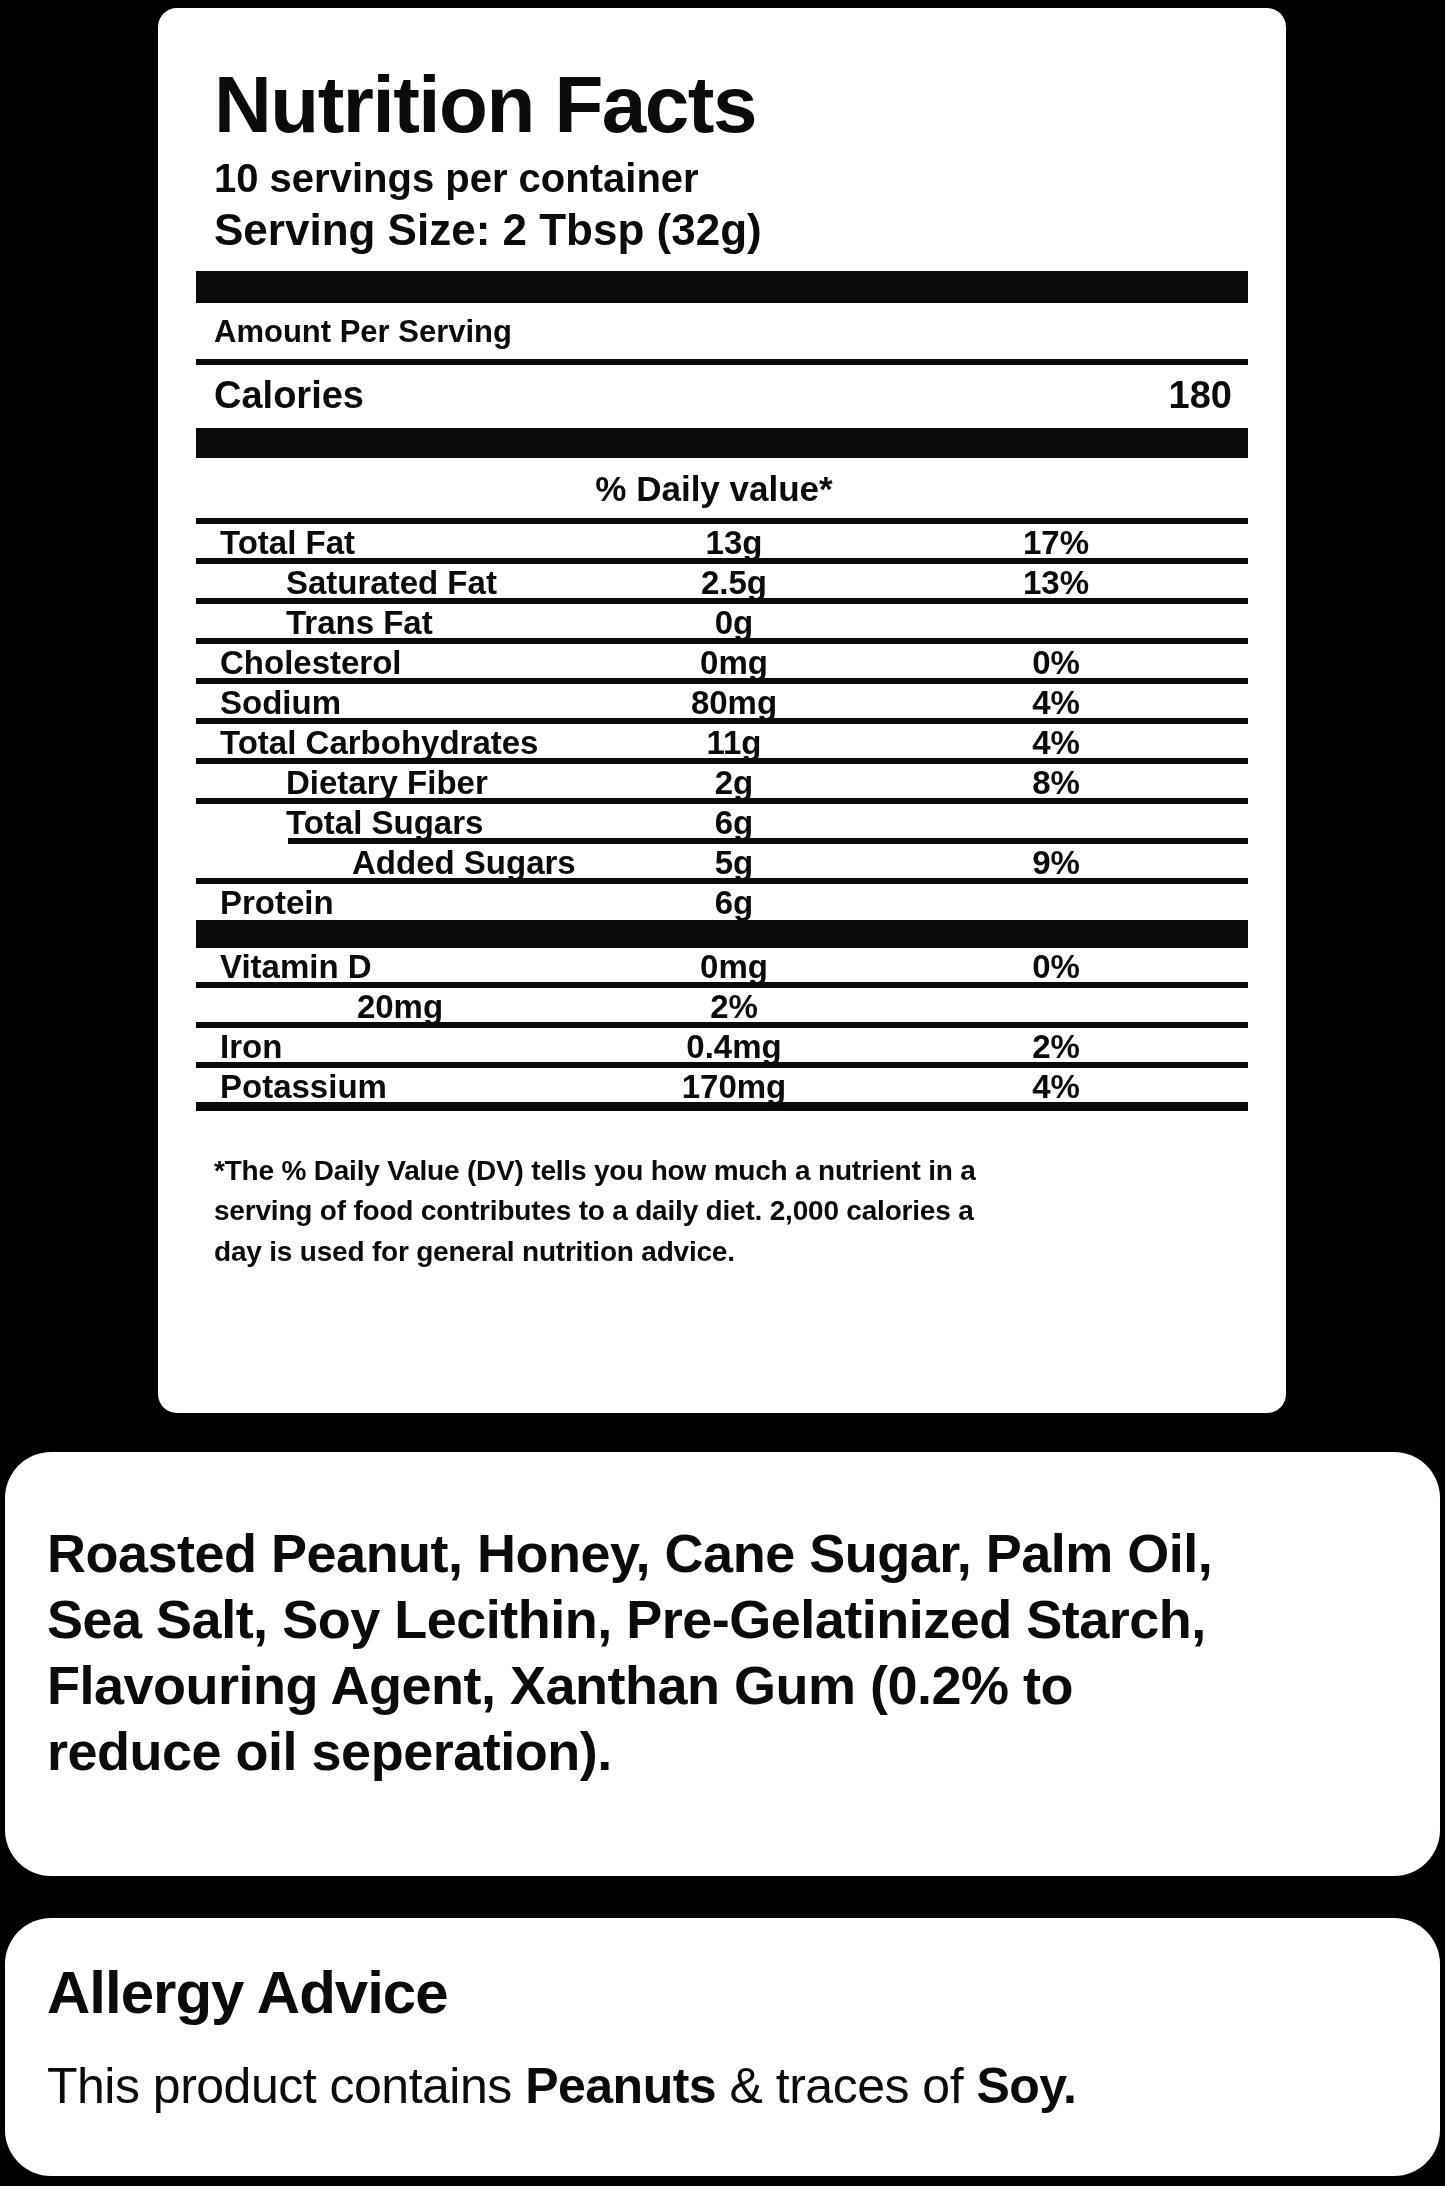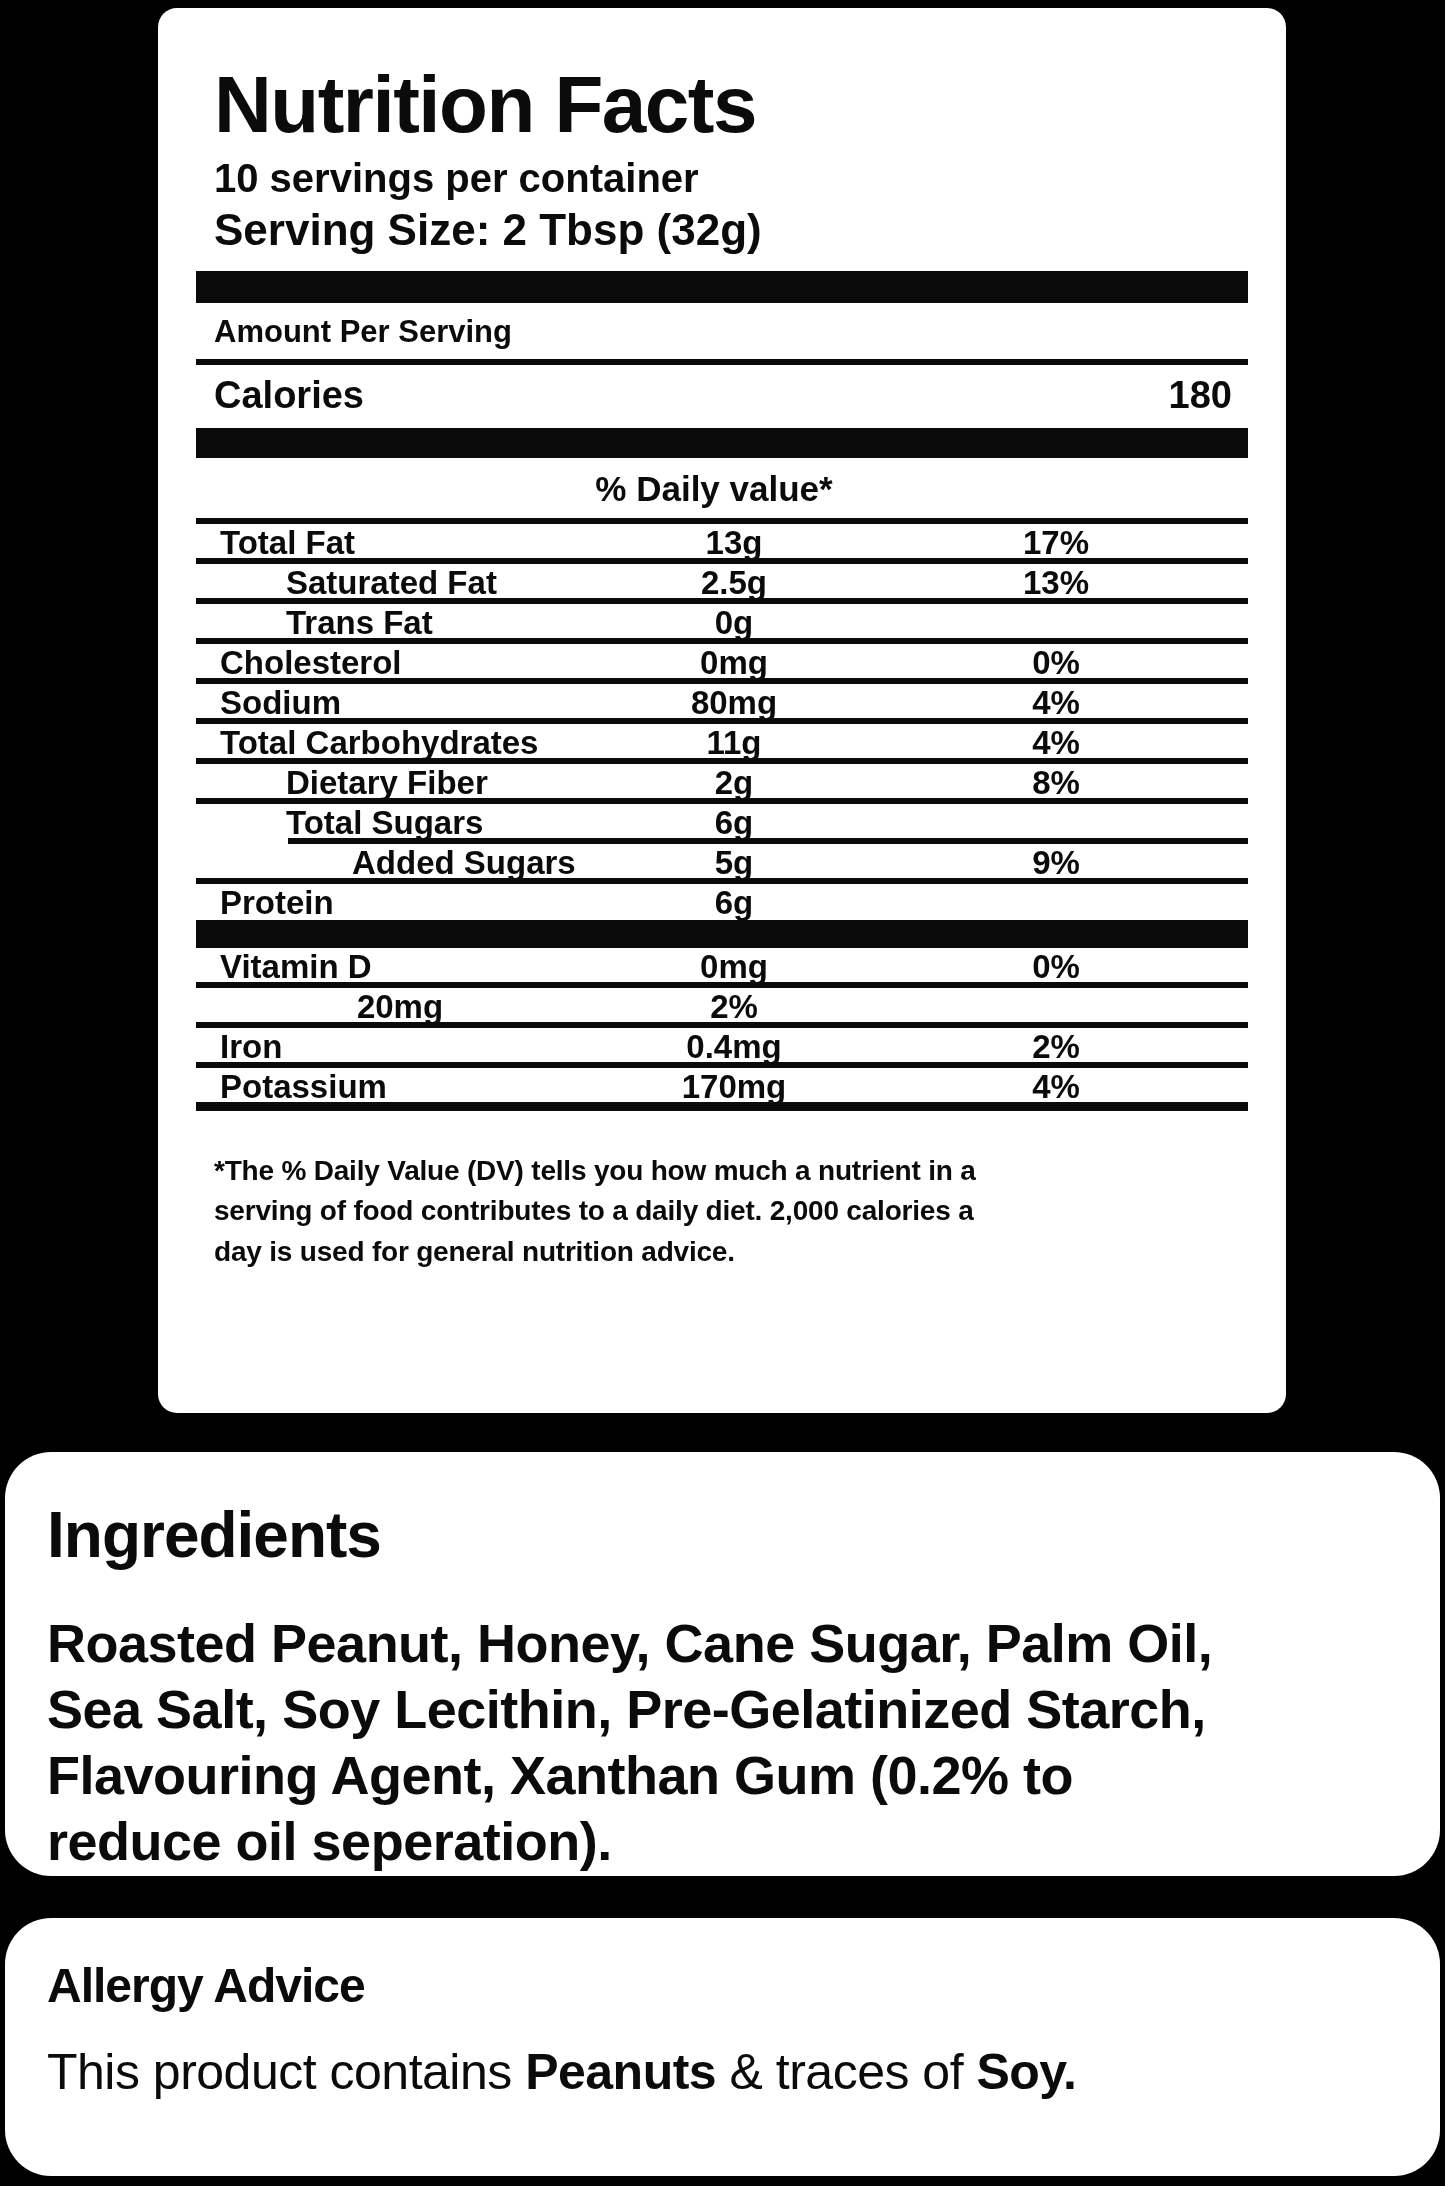--- a/index.html
+++ b/index.html
@@ -58,21 +58,21 @@
   .sec-title{font-size:64px;font-weight:800;letter-spacing:-1px;margin:16px 0 0 0;}
   .ing-text{margin-top:38px;font-size:54px;font-weight:400;line-height:66px;letter-spacing:-0.5px;}
   .ing-text div{white-space:nowrap;font-weight:bold;}
 
   
   #allergy{
     left:5px;top:1918px;width:1435px;height:258px;
     border-radius:46px;
     padding:30px 42px;
   }
-  #allergy .sec-title{font-size:48px;margin:10px 0 0 0;}
+  #allergy .sec-title{font-size:60px;margin:10px 0 0 0;}
   .alg-text{margin-top:30px;font-size:50px;font-weight:400;letter-spacing:-0.5px;white-space:nowrap;}
   .alg-text b{font-weight:700;}
 </style>
 </head>
 <body>
 
 <div class="stage">
 
   <section class="panel" id="nutrition">
     <div class="nf-head">
@@ -194,21 +194,20 @@
     <div class="hr end"></div>
 
     <div class="footnote">
       <div>*The % Daily Value (DV) tells you how much a nutrient in a</div>
       <div>serving of food contributes to a daily diet. 2,000 calories a</div>
       <div>day is used for general nutrition advice.</div>
     </div>
   </section>
 
   <section class="panel" id="ingredients">
-    <h2 class="sec-title">Ingredients</h2>
     <div class="ing-text">
       <div>Roasted Peanut, Honey, Cane Sugar, Palm Oil,</div>
       <div>Sea Salt, Soy Lecithin, Pre-Gelatinized Starch,</div>
       <div>Flavouring Agent, Xanthan Gum (0.2% to</div>
       <div>reduce oil seperation).</div>
     </div>
   </section>
 
   <section class="panel" id="allergy">
     <h2 class="sec-title">Allergy Advice</h2>

